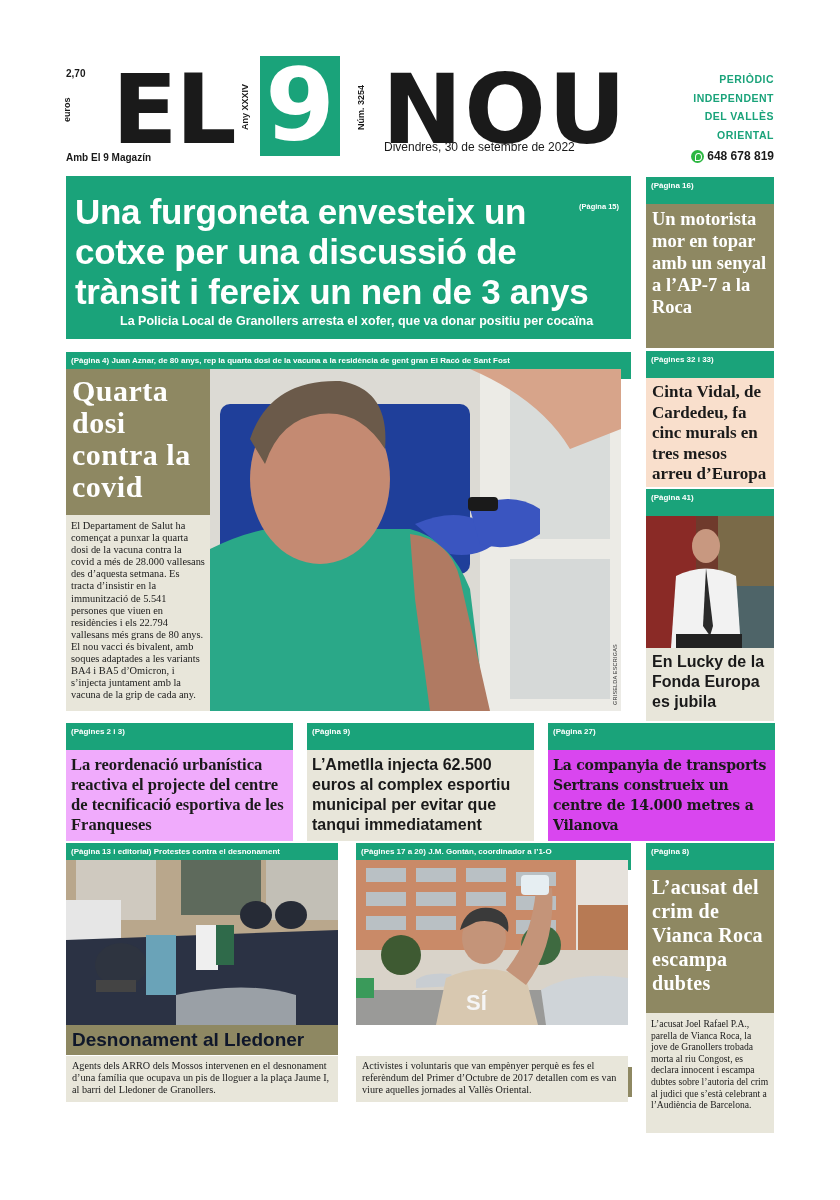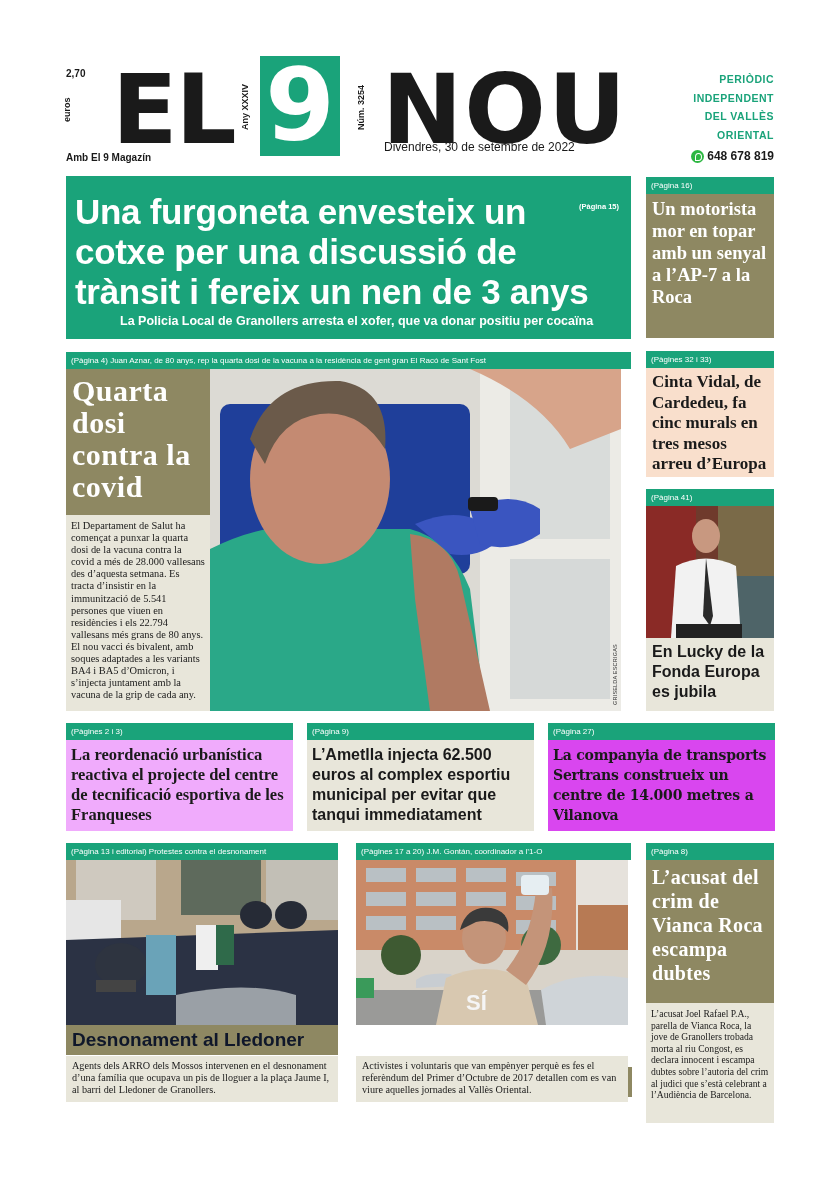--- a/index.html
+++ b/index.html
@@ -28,21 +28,21 @@
   .phone { right: 66px; top: 149px; font-size: 12px; font-weight: bold; display: flex; align-items: center; gap: 3px; }
   .wa-icon { width: 13px; height: 13px; border-radius: 50%; background: #2db742; display: inline-block; position: relative; }
   .wa-icon::after { content: ""; position: absolute; left: 4px; top: 3px; width: 5px; height: 6px; border: 1.5px solid #fff; border-radius: 50% 50% 50% 0; }
 
   
   .lead { left: 66px; top: 176px; width: 565px; height: 163px; background: #1aa37a; color: #fff; }
   .lead-title { position: absolute; left: 9px; top: 16px; font-weight: bold; font-size: 35px; line-height: 40px; letter-spacing: -0.3px; width: 550px; }
   .lead-page { position: absolute; right: 12px; top: 26px; font-size: 7.5px; font-weight: bold; }
   .lead-sub { position: absolute; left: 10px; top: 138px; font-weight: bold; font-size: 12.5px; padding-left: 44px; }
 
-  .kicker { background: #1aa37a; color: #fff; font-weight: normal; font-size: 8px; height: 17px; line-height: 17px; padding-left: 5px; white-space: nowrap; overflow: hidden; }
+  .kicker { background: #1aa37a; color: #fff; font-weight: bold; font-size: 8px; height: 27px; line-height: 17px; padding-left: 5px; white-space: nowrap; overflow: hidden; }
   .side-title { font-family: "Liberation Serif", serif; font-weight: bold; font-size: 18.5px; line-height: 22px; padding: 4px 6px; }
 
   
   .motorista { left: 646px; top: 177px; width: 128px; height: 161px; }
   .motorista .body { height: 144px; color: #fff; }
 
   .cinta { left: 646px; top: 351px; width: 128px; height: 126px; }
   .cinta .body { height: 109px; color: #1a1a1a; font-size: 17px; line-height: 20.5px; }
 
   .lucky { left: 646px; top: 489px; width: 128px; height: 222px; }

